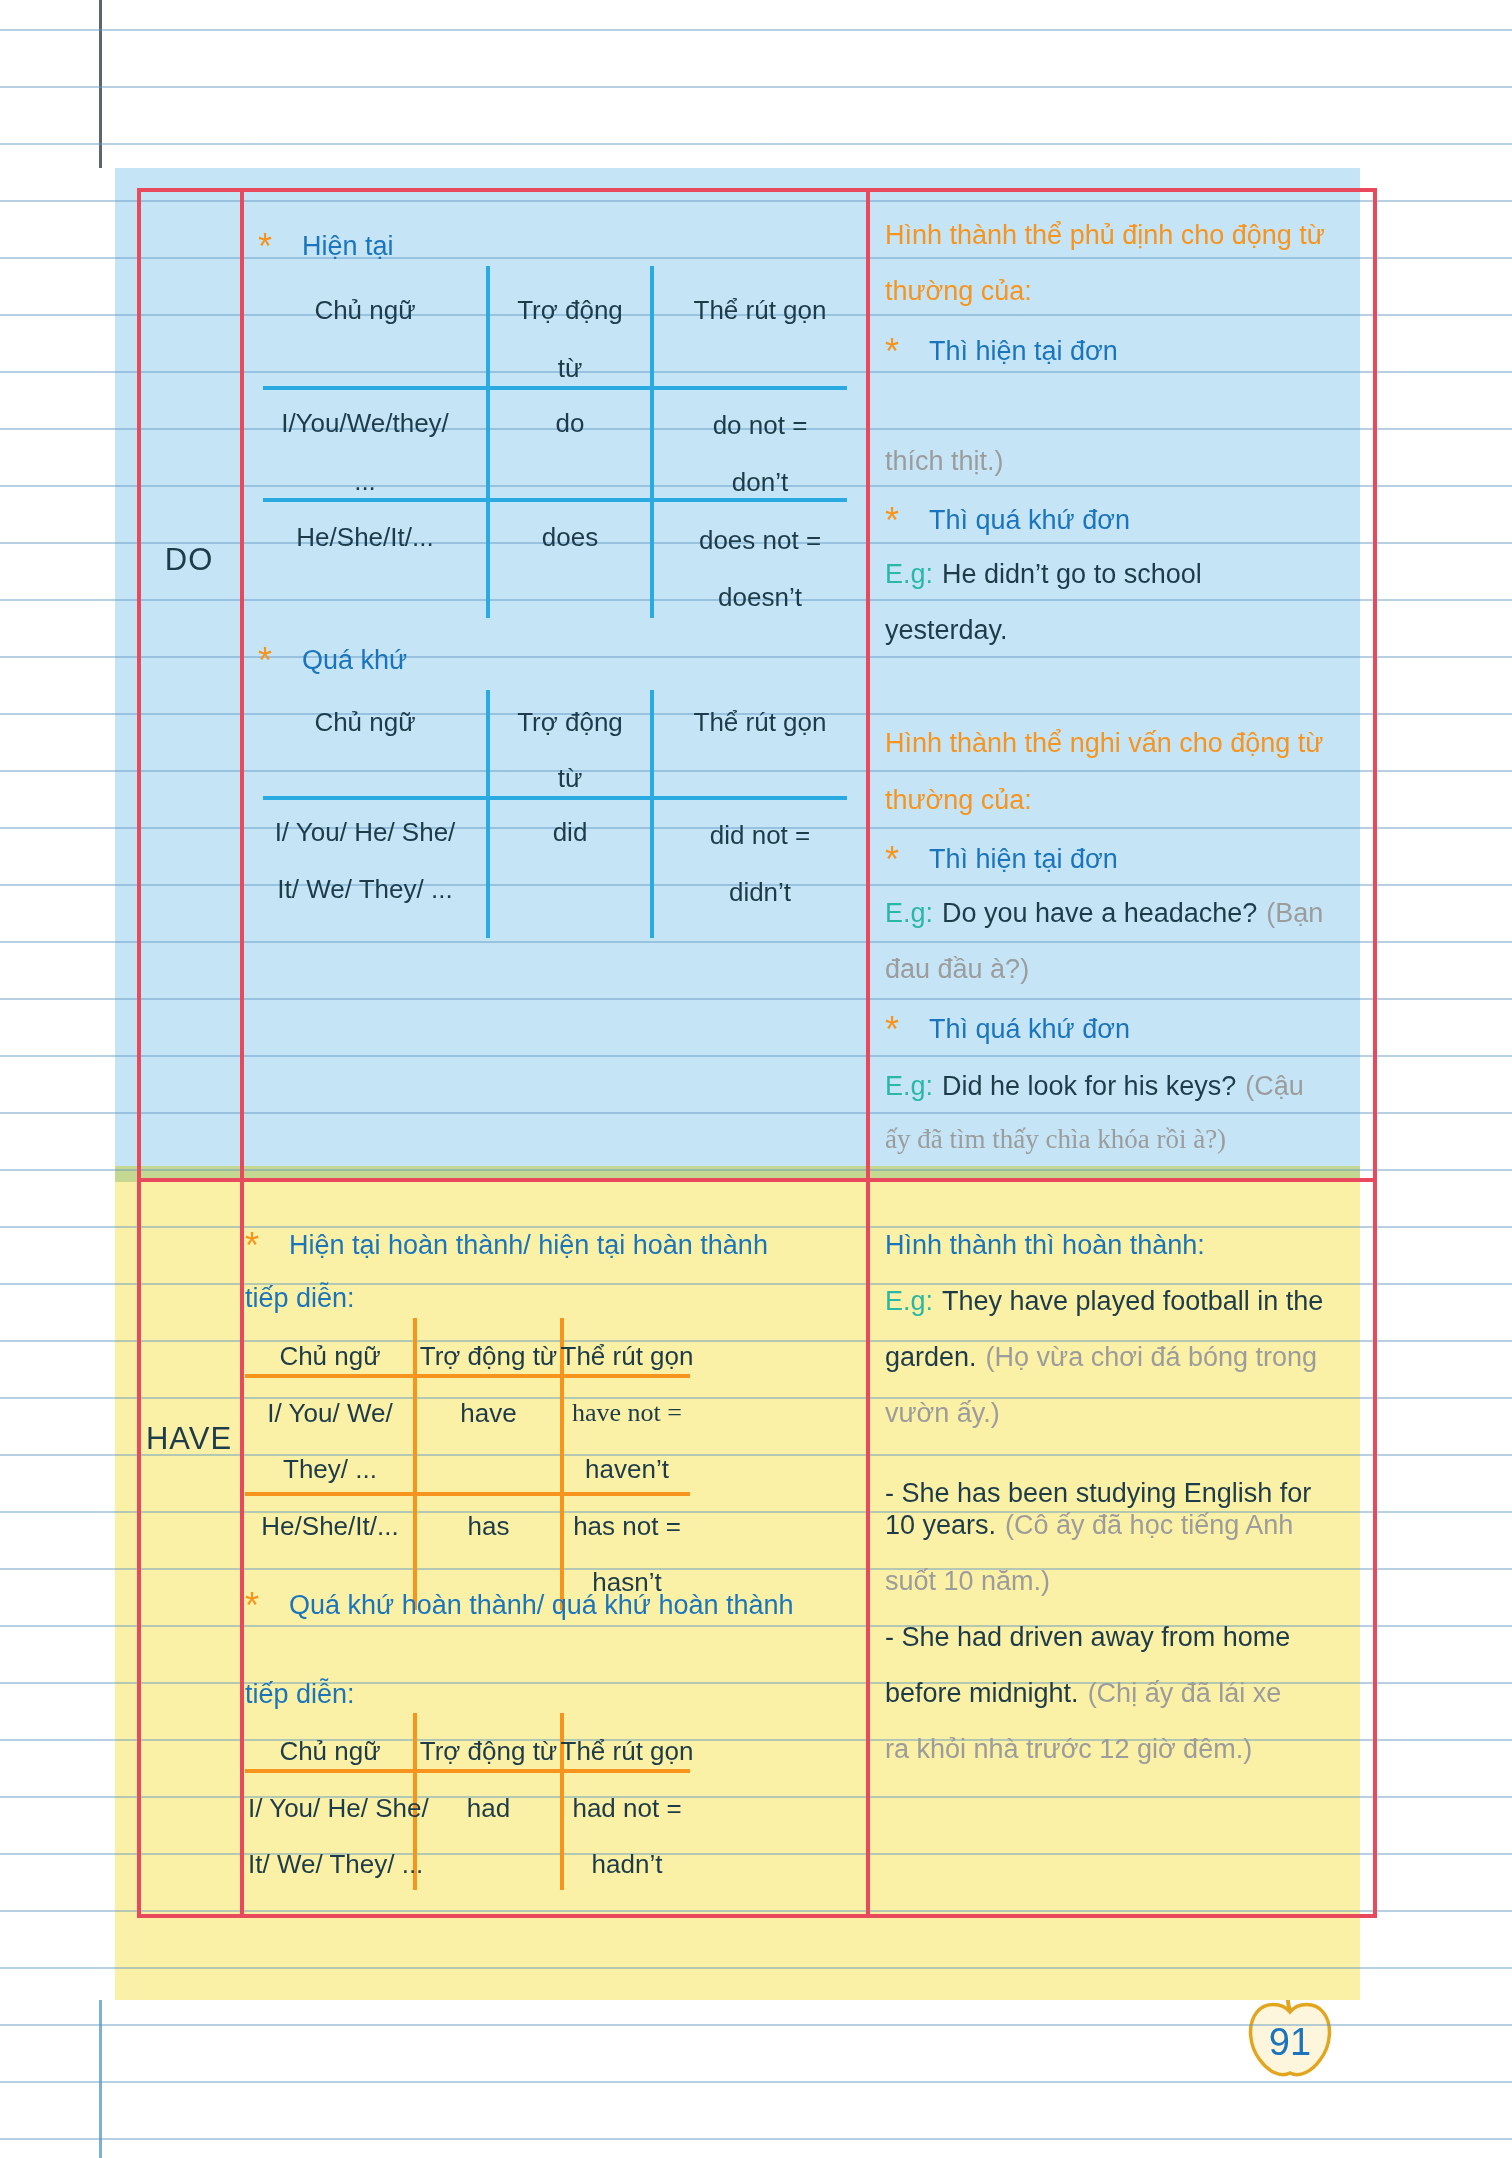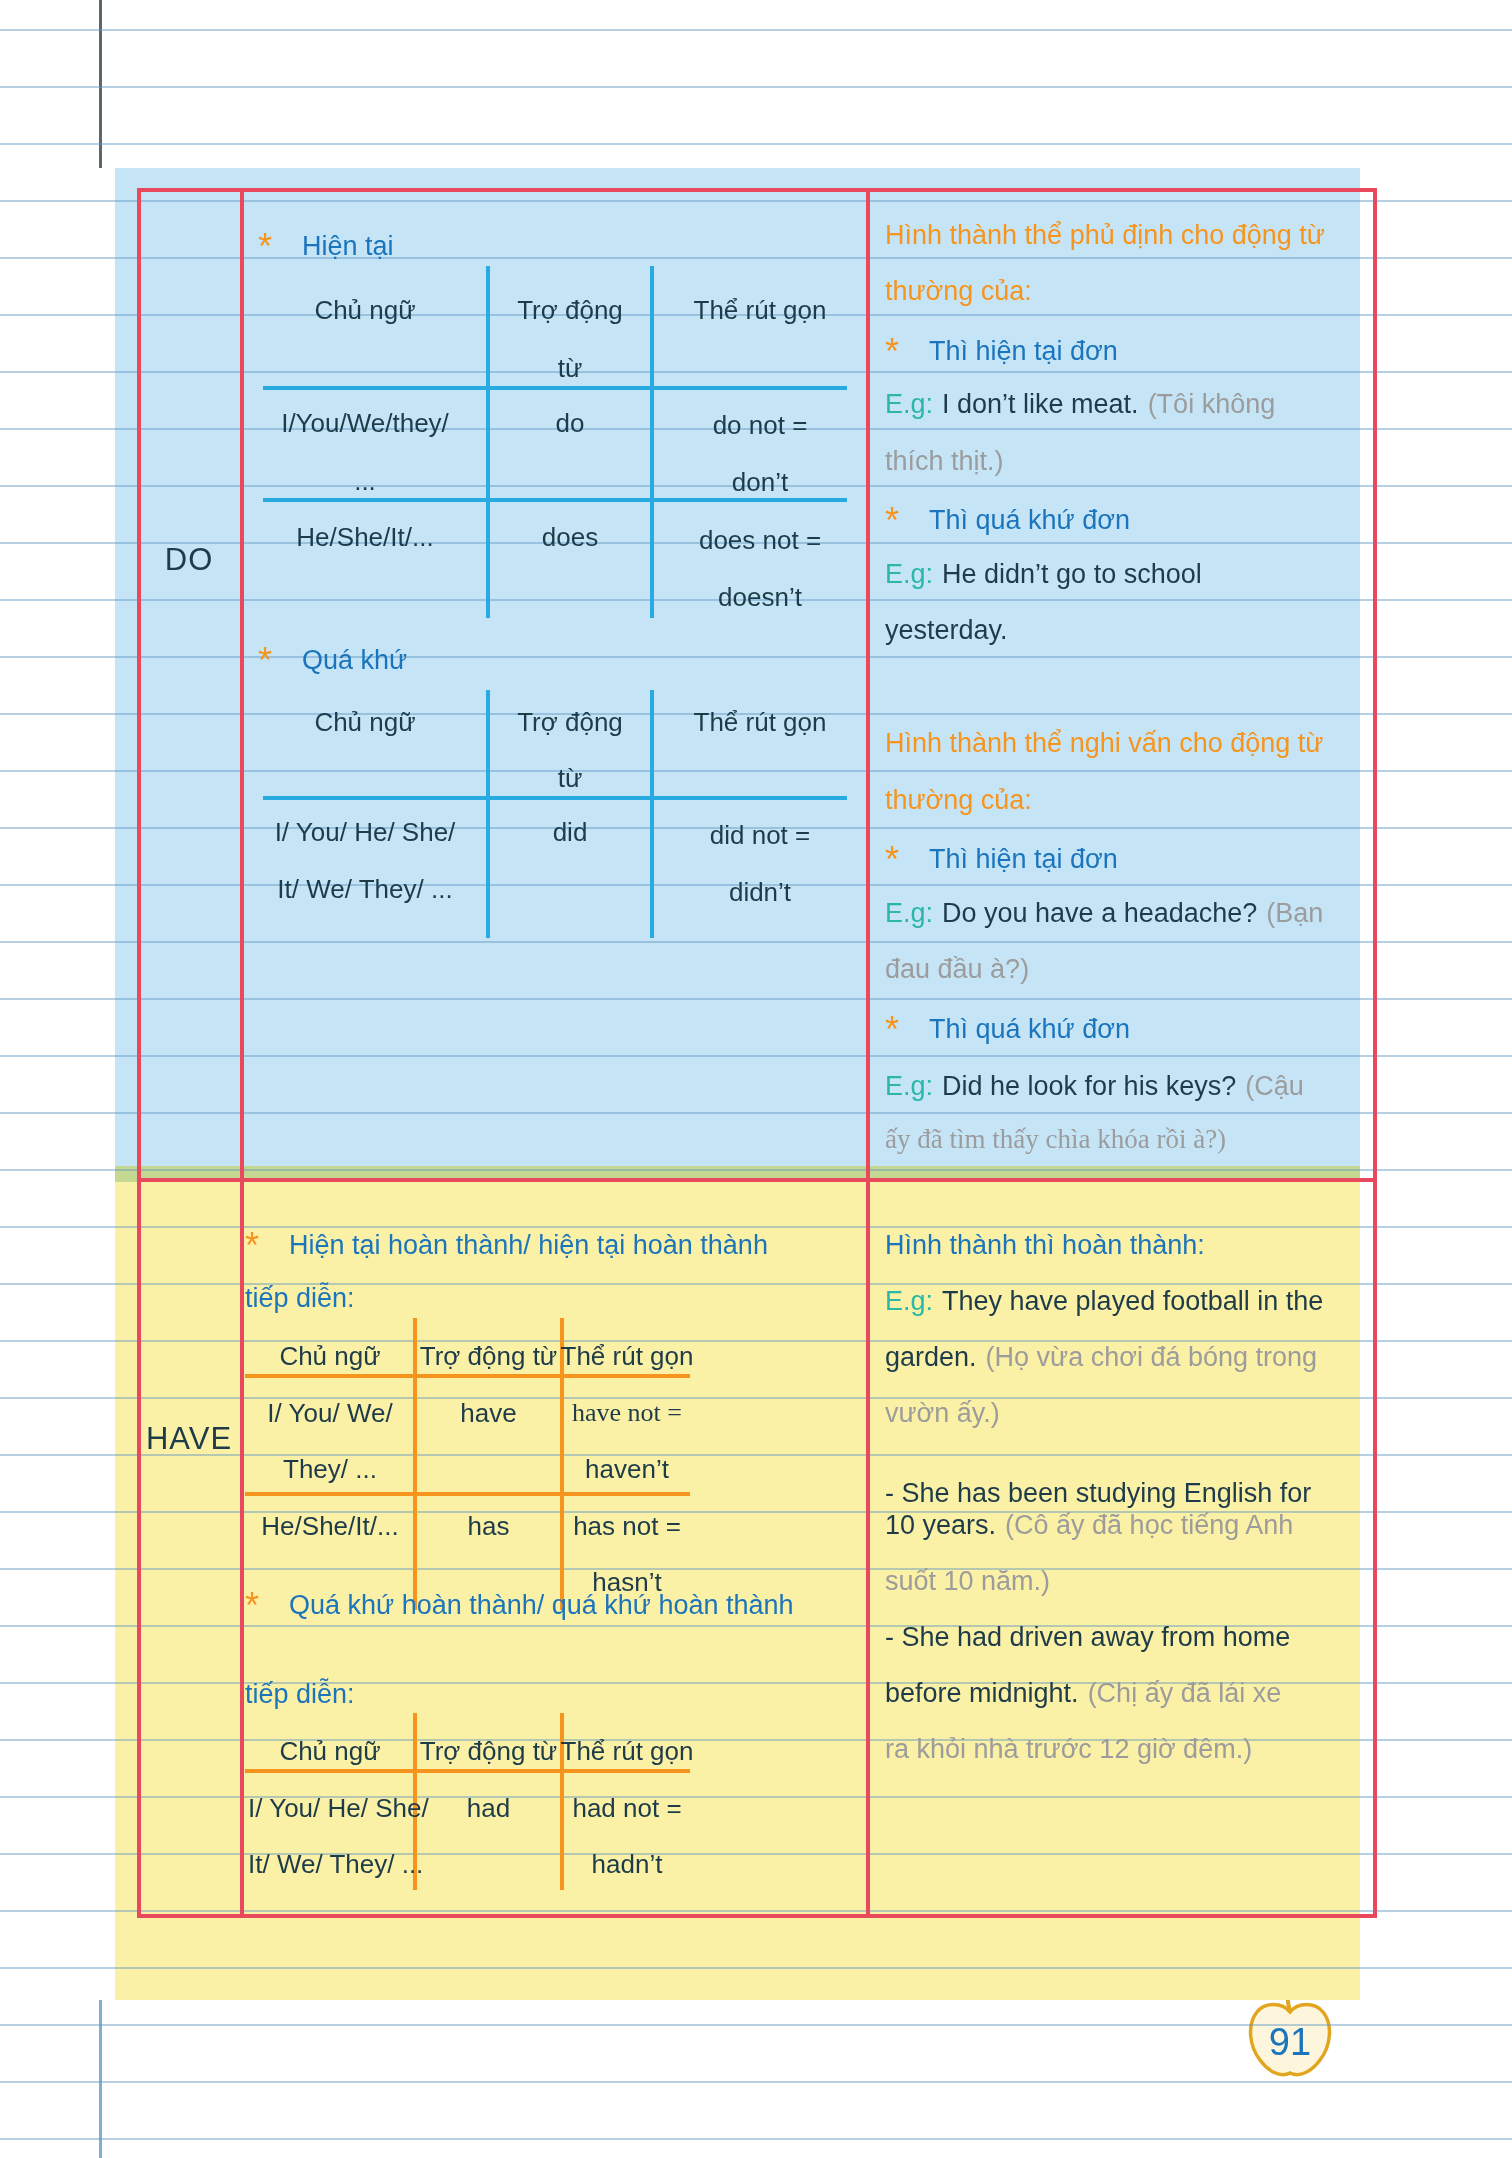--- a/index.html
+++ b/index.html
@@ -97,21 +97,20 @@
     <div class="cell" style="left:656px;width:208px;top:702px;">Thể rút gọn</div>
     <div class="cell" style="left:245px;width:240px;top:812px;">I/ You/ He/ She/</div>
     <div class="cell" style="left:245px;width:240px;top:869px;">It/ We/ They/ ...</div>
     <div class="cell" style="left:492px;width:156px;top:812px;">did</div>
     <div class="cell" style="left:656px;width:208px;top:815px;">did not =</div>
     <div class="cell" style="left:656px;width:208px;top:872px;">didn’t</div>
 
     <div class="nline" style="top:215px;"><span class="seg-orange">Hình thành thể phủ định cho động từ</span></div>
     <div class="nline" style="top:271px;"><span class="seg-orange">thường của:</span></div>
     <div class="nline" style="top:328px;"><span class="seg-ast">*</span><span class="seg-blue">Thì hiện tại đơn</span></div>
-    <div class="nline" style="top:384px;"><span class="seg-teal">E.g:</span><span class="seg-dark">I don’t like meat.</span><span class="seg-gray">(Tôi không</span></div>
     <div class="nline" style="top:441px;"><span class="seg-gray">thích thịt.)</span></div>
     <div class="nline" style="top:497px;"><span class="seg-ast">*</span><span class="seg-blue">Thì quá khứ đơn</span></div>
     <div class="nline" style="top:554px;"><span class="seg-teal">E.g:</span><span class="seg-dark">He didn’t go to school</span></div>
     <div class="nline" style="top:610px;"><span class="seg-dark">yesterday.</span></div>
     <div class="nline" style="top:723px;"><span class="seg-orange">Hình thành thể nghi vấn cho động từ</span></div>
     <div class="nline" style="top:780px;"><span class="seg-orange">thường của:</span></div>
     <div class="nline" style="top:836px;"><span class="seg-ast">*</span><span class="seg-blue">Thì hiện tại đơn</span></div>
     <div class="nline" style="top:893px;"><span class="seg-teal">E.g:</span><span class="seg-dark">Do you have a headache?</span><span class="seg-gray">(Bạn</span></div>
     <div class="nline" style="top:949px;"><span class="seg-gray">đau đầu à?)</span></div>
     <div class="nline" style="top:1006px;"><span class="seg-ast">*</span><span class="seg-blue">Thì quá khứ đơn</span></div>

